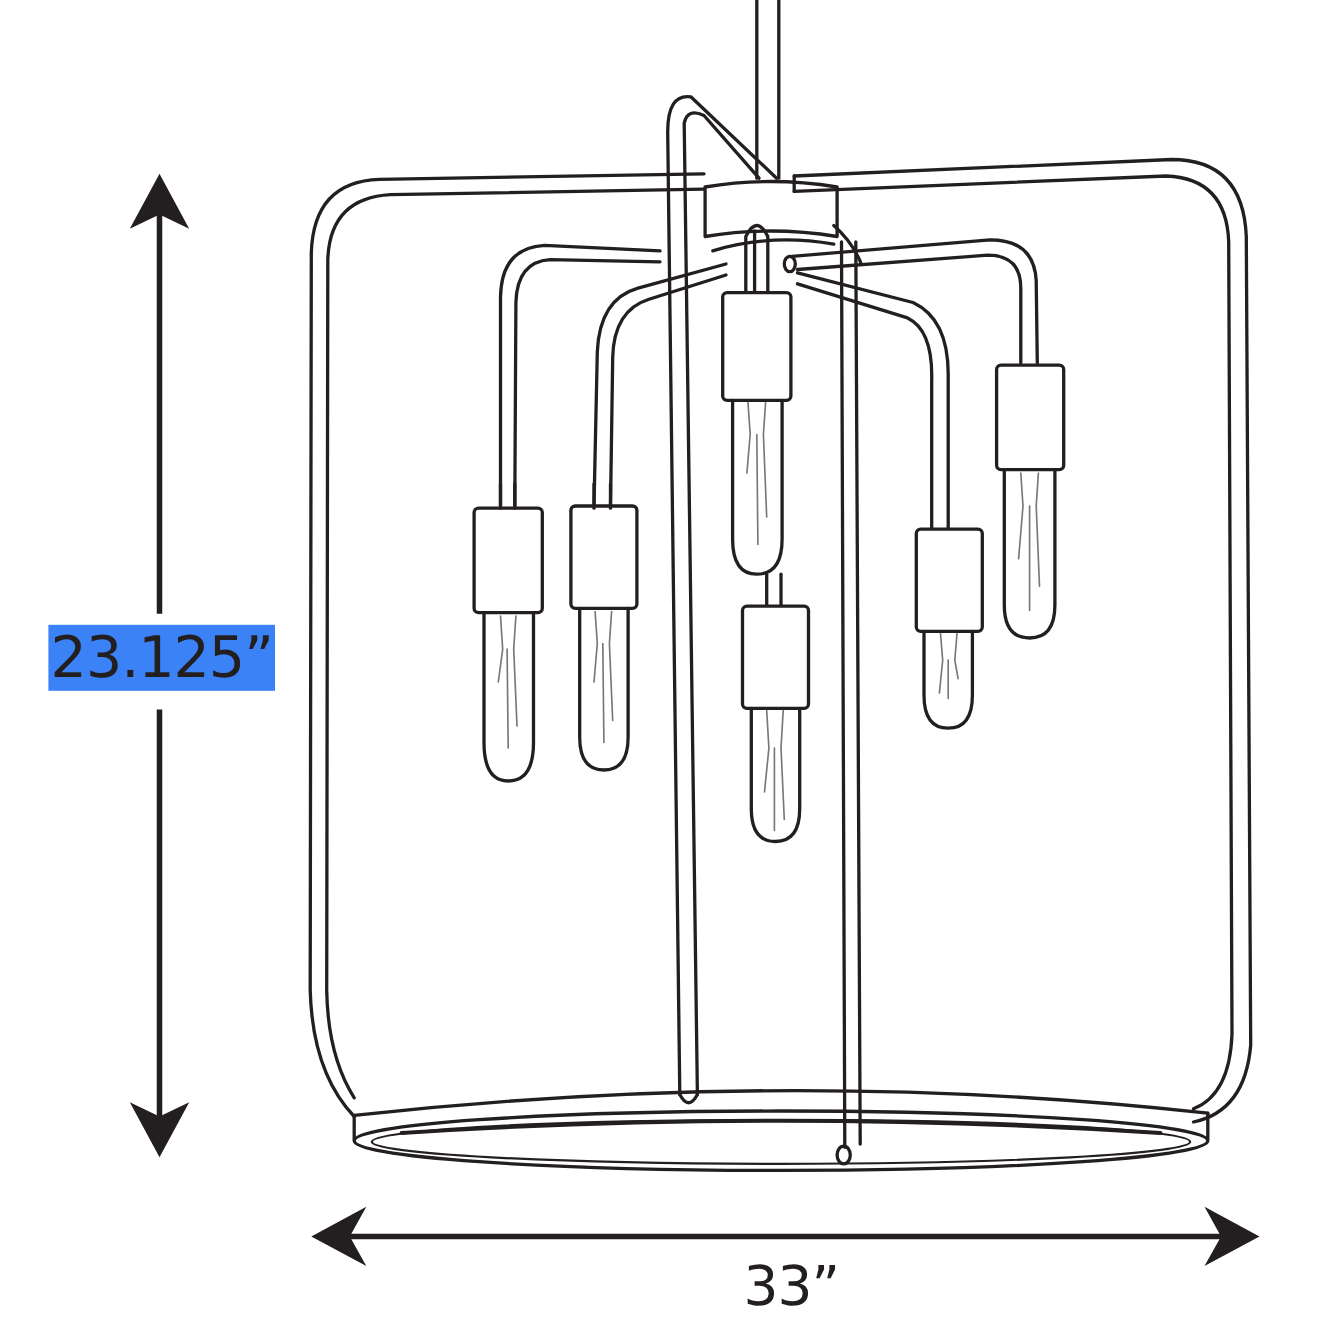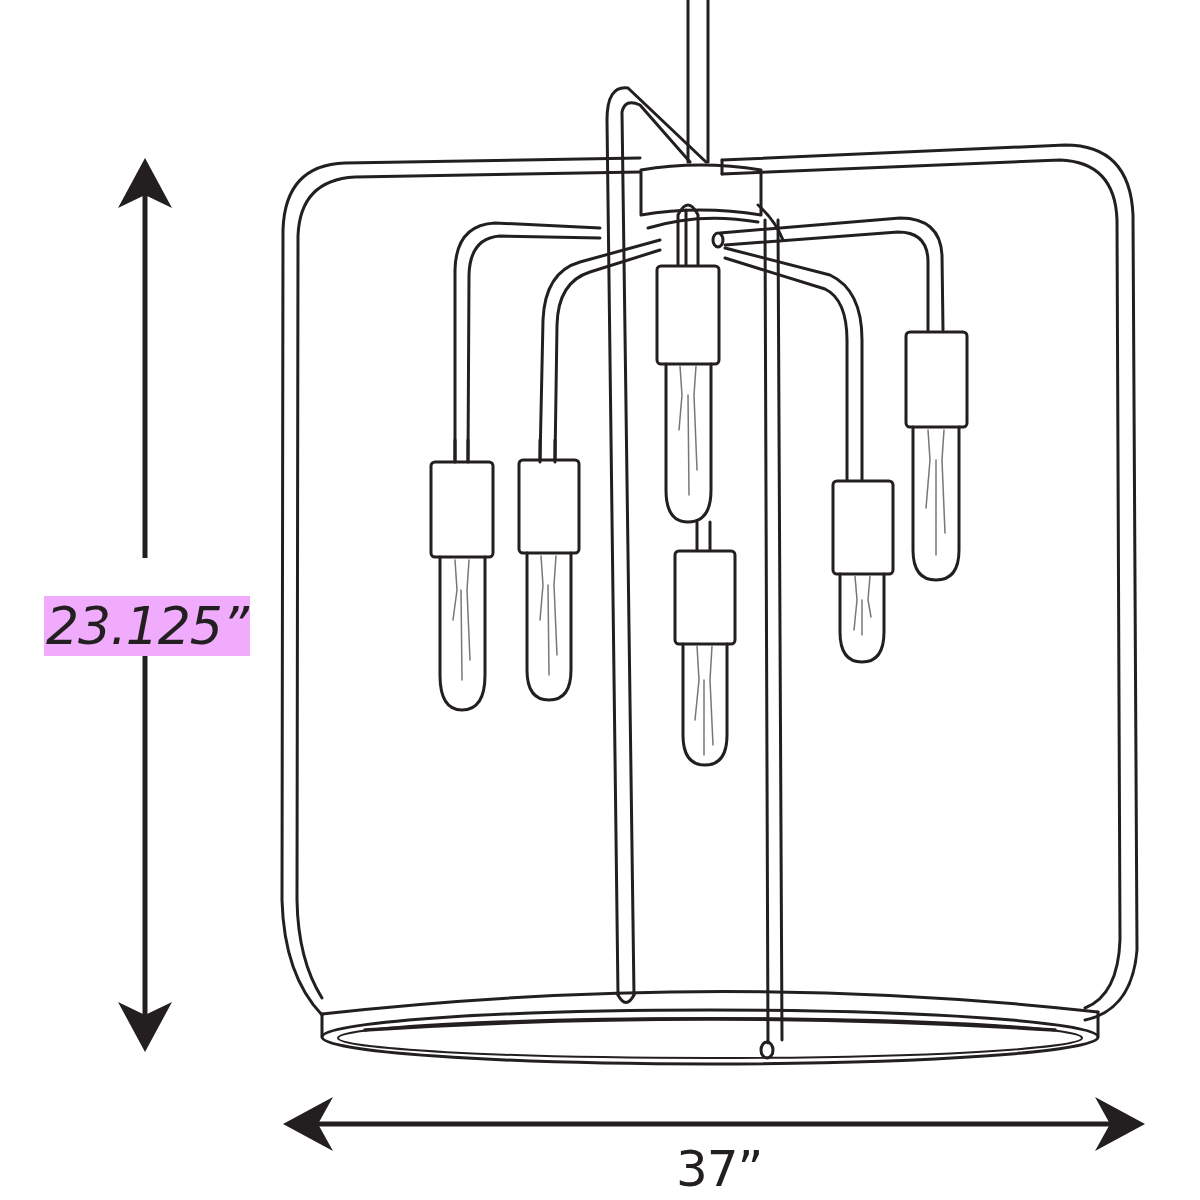--- a/index.html
+++ b/index.html
@@ -1,19 +1,19 @@
 <!DOCTYPE html>
 <html><head>
   <meta charset="utf-8">
   <style>
     html, body { margin: 0; padding: 0; background: #ffffff; }
     body { width: 1200px; height: 1200px; position: relative; overflow: hidden; font-family: "DejaVu Sans", sans-serif; }
     #drawing { position: absolute; left: 0; top: 0; width: 1200px; height: 1200px; }
     .label { position: absolute; color: #231f20; font-family: "DejaVu Sans", sans-serif; font-weight: normal; letter-spacing: -1px; }
-    #height-label { left: 44px; top: 596px; font-size: 52px; background: #f0abfc; padding: 0 2px; font-style: italic; }
+    #height-label { left: 44px; top: 568px; font-size: 52px; background: #3b82f6; padding: 0 2px; }
     #width-label { left: 676px; top: 1140px; font-size: 50px; }
   </style>
 </head>
 <body>
 
 <svg id="drawing" viewBox="0 0 1200 1200" xmlns="http://www.w3.org/2000/svg">
   <g fill="none" stroke="#231f20" stroke-width="3" stroke-linecap="round" stroke-linejoin="round">
 
     <g>
       <line x1="688" y1="0" x2="688" y2="162"></line>
@@ -152,13 +152,13 @@
   </g>
 
   <g fill="#231f20" stroke="#231f20">
     <line x1="305" y1="1124" x2="1125" y2="1124" stroke-width="5"></line>
     <path d="M 283 1124 L 333 1097 L 318 1124 L 333 1151 Z" stroke="none"></path>
     <path d="M 1145 1124 L 1095 1097 L 1110 1124 L 1095 1151 Z" stroke="none"></path>
   </g>
 </svg>
 
 <div id="height-label" class="label">23.125”</div>
-<div id="width-label" class="label">37”</div>
+<div id="width-label" class="label">33”</div>
 
 </body></html>

